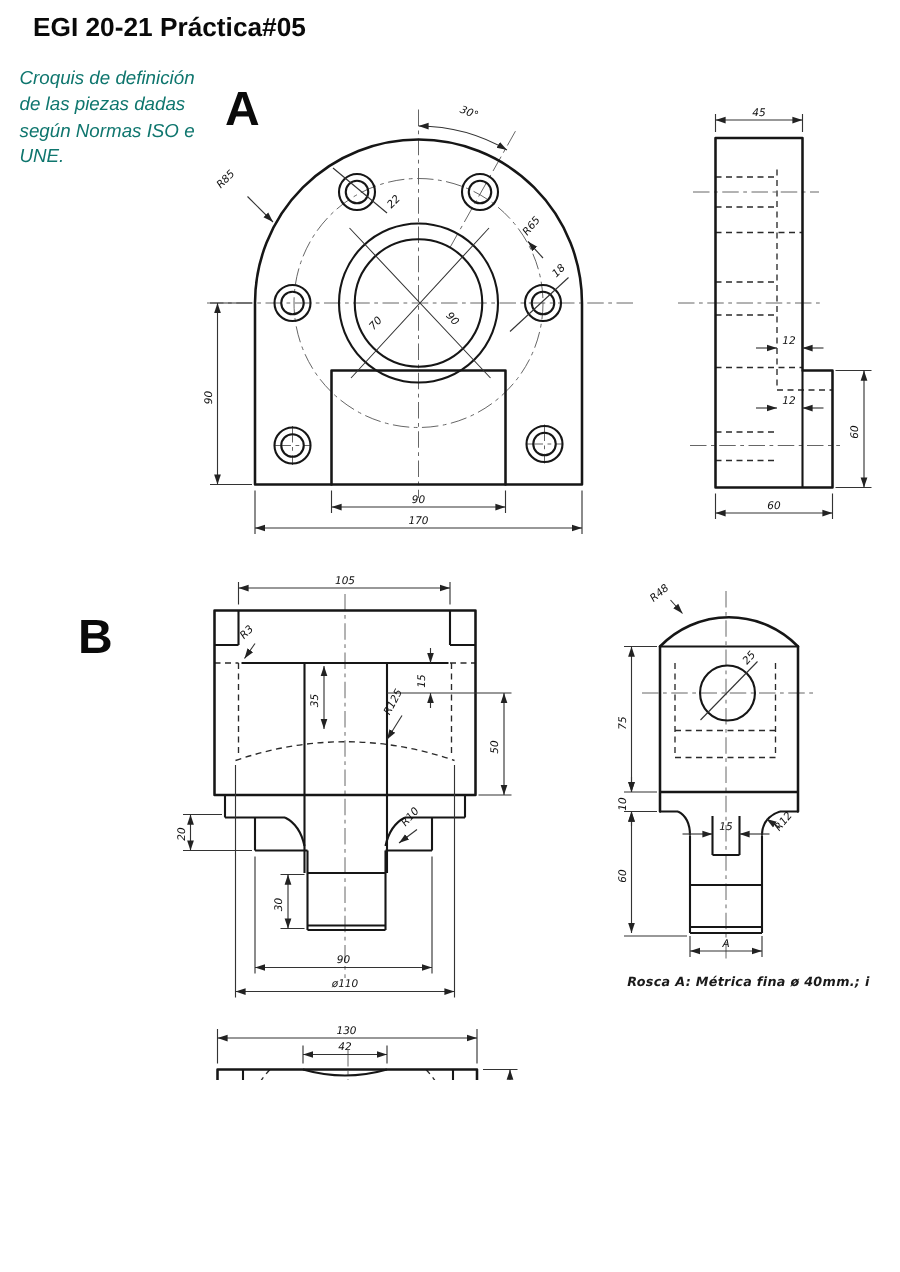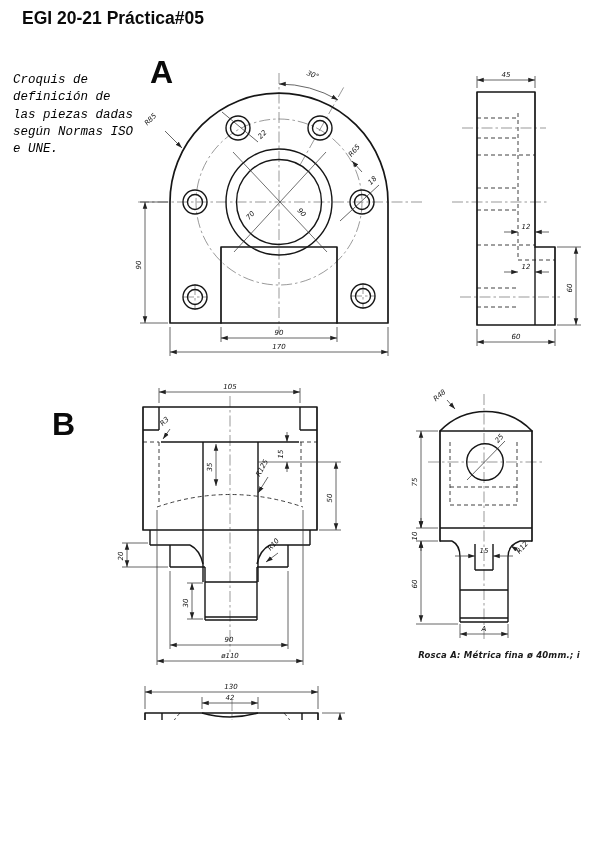--- a/index.html
+++ b/index.html
@@ -1,20 +1,20 @@
 <!DOCTYPE html>
 <html><head>
 <meta charset="utf-8">
 <style>
   html,body{margin:0;padding:0;background:#fff;}
   #page{position:relative;width:600px;height:720px;background:#ffffff;overflow:hidden;
         font-family:"Liberation Sans",sans-serif;color:#111;}
   .title{position:absolute;left:22px;top:8px;font-size:17.5px;font-weight:bold;color:#0a0a0a;}
-  .desc{position:absolute;left:13px;top:72px;width:122px;font-style:italic;font-size:12.5px;
-        line-height:1.38;color:#000000;font-family:Liberation Mono, monospace;}
+  .desc{position:absolute;left:13px;top:44px;width:122px;font-style:italic;font-size:12.5px;
+        line-height:1.38;color:#0f766e;font-family:Liberation Sans, sans-serif;}
   .partletter{position:absolute;font-size:32px;font-weight:800;color:#0a0a0a;}
   #letterA{left:150px;top:54px;}
   #letterB{left:52px;top:406px;}
   .note{position:absolute;left:399px;top:650px;width:200px;font-style:italic;font-weight:bold;
         font-size:8.5px;color:#1a1a1a;font-family:"DejaVu Sans",sans-serif;letter-spacing:.2px;text-align:center;}
   svg{position:absolute;overflow:visible;}
   
   .o{stroke:#161616;stroke-width:1.7;fill:none;stroke-linecap:round;stroke-linejoin:round;}
   .o2{stroke:#161616;stroke-width:1.4;fill:none;}
   .dim{stroke:#333;stroke-width:.75;fill:none;}

